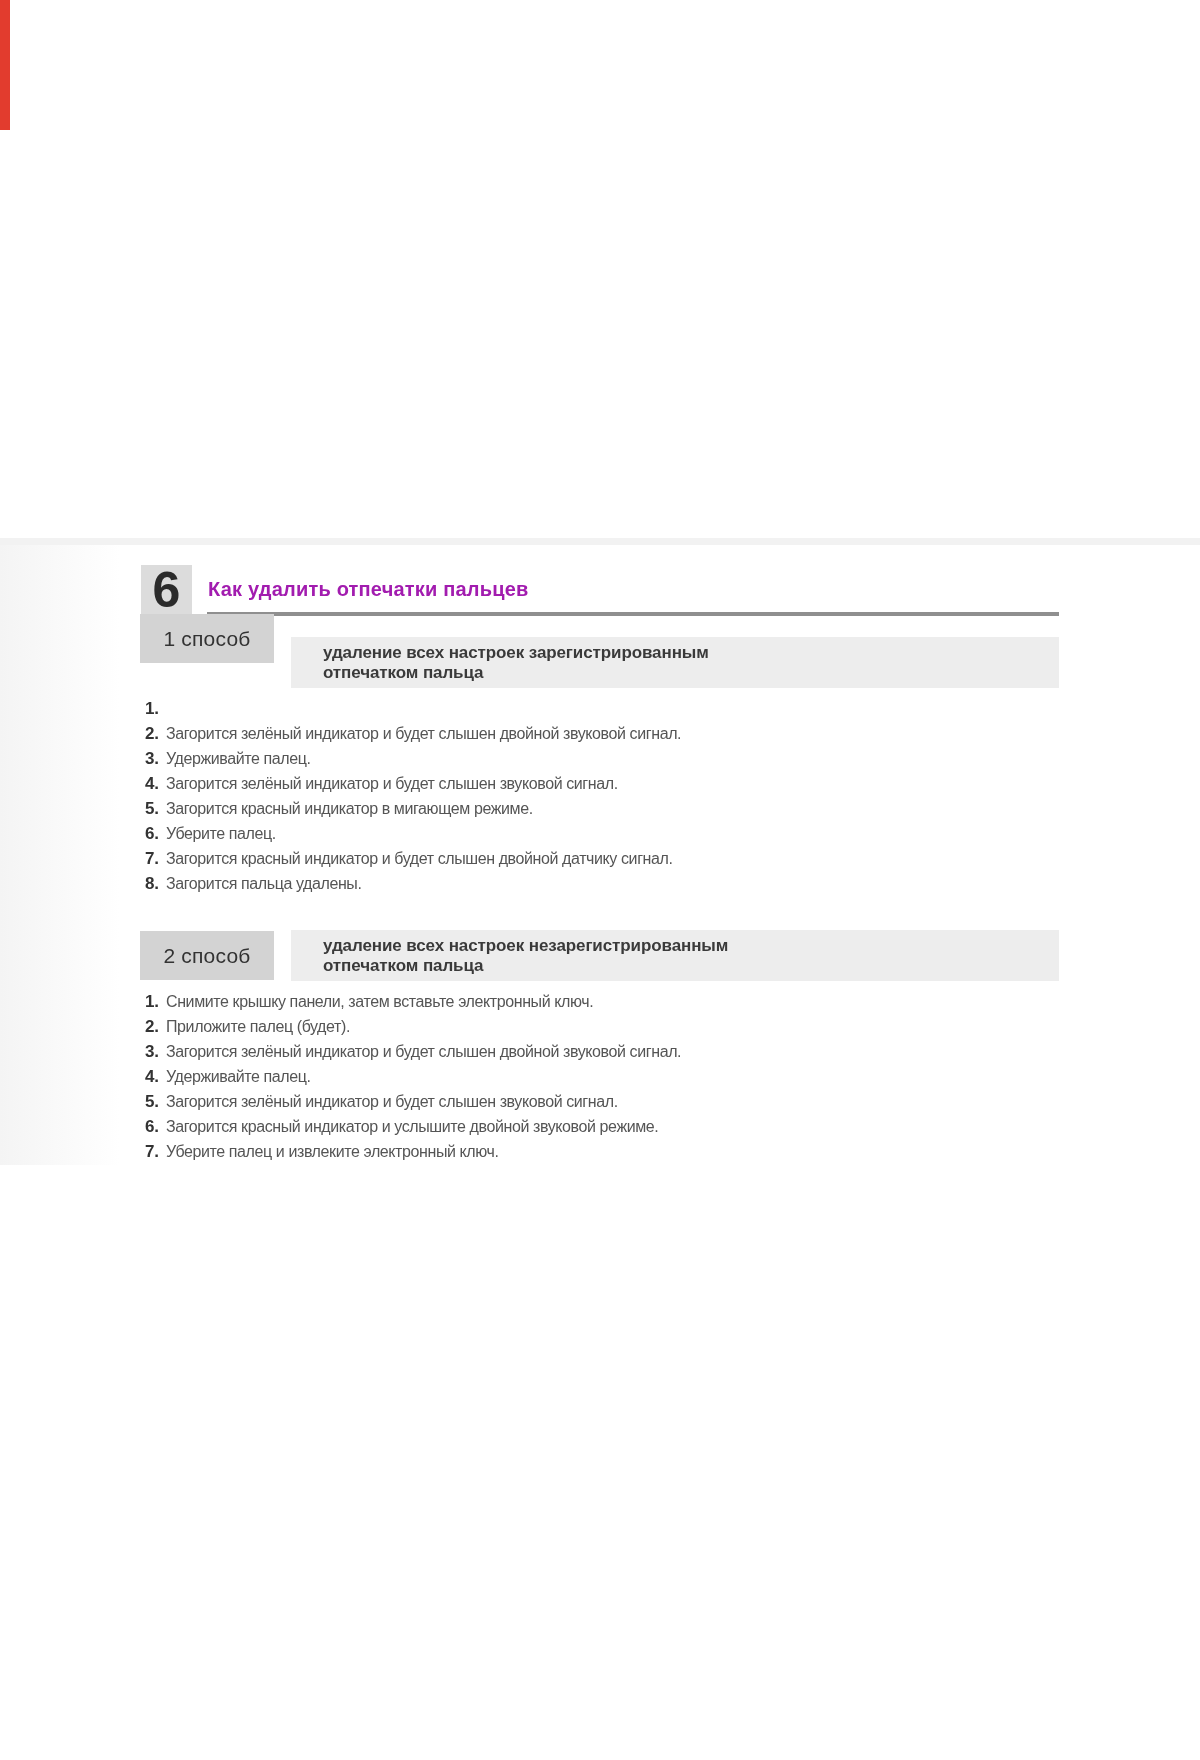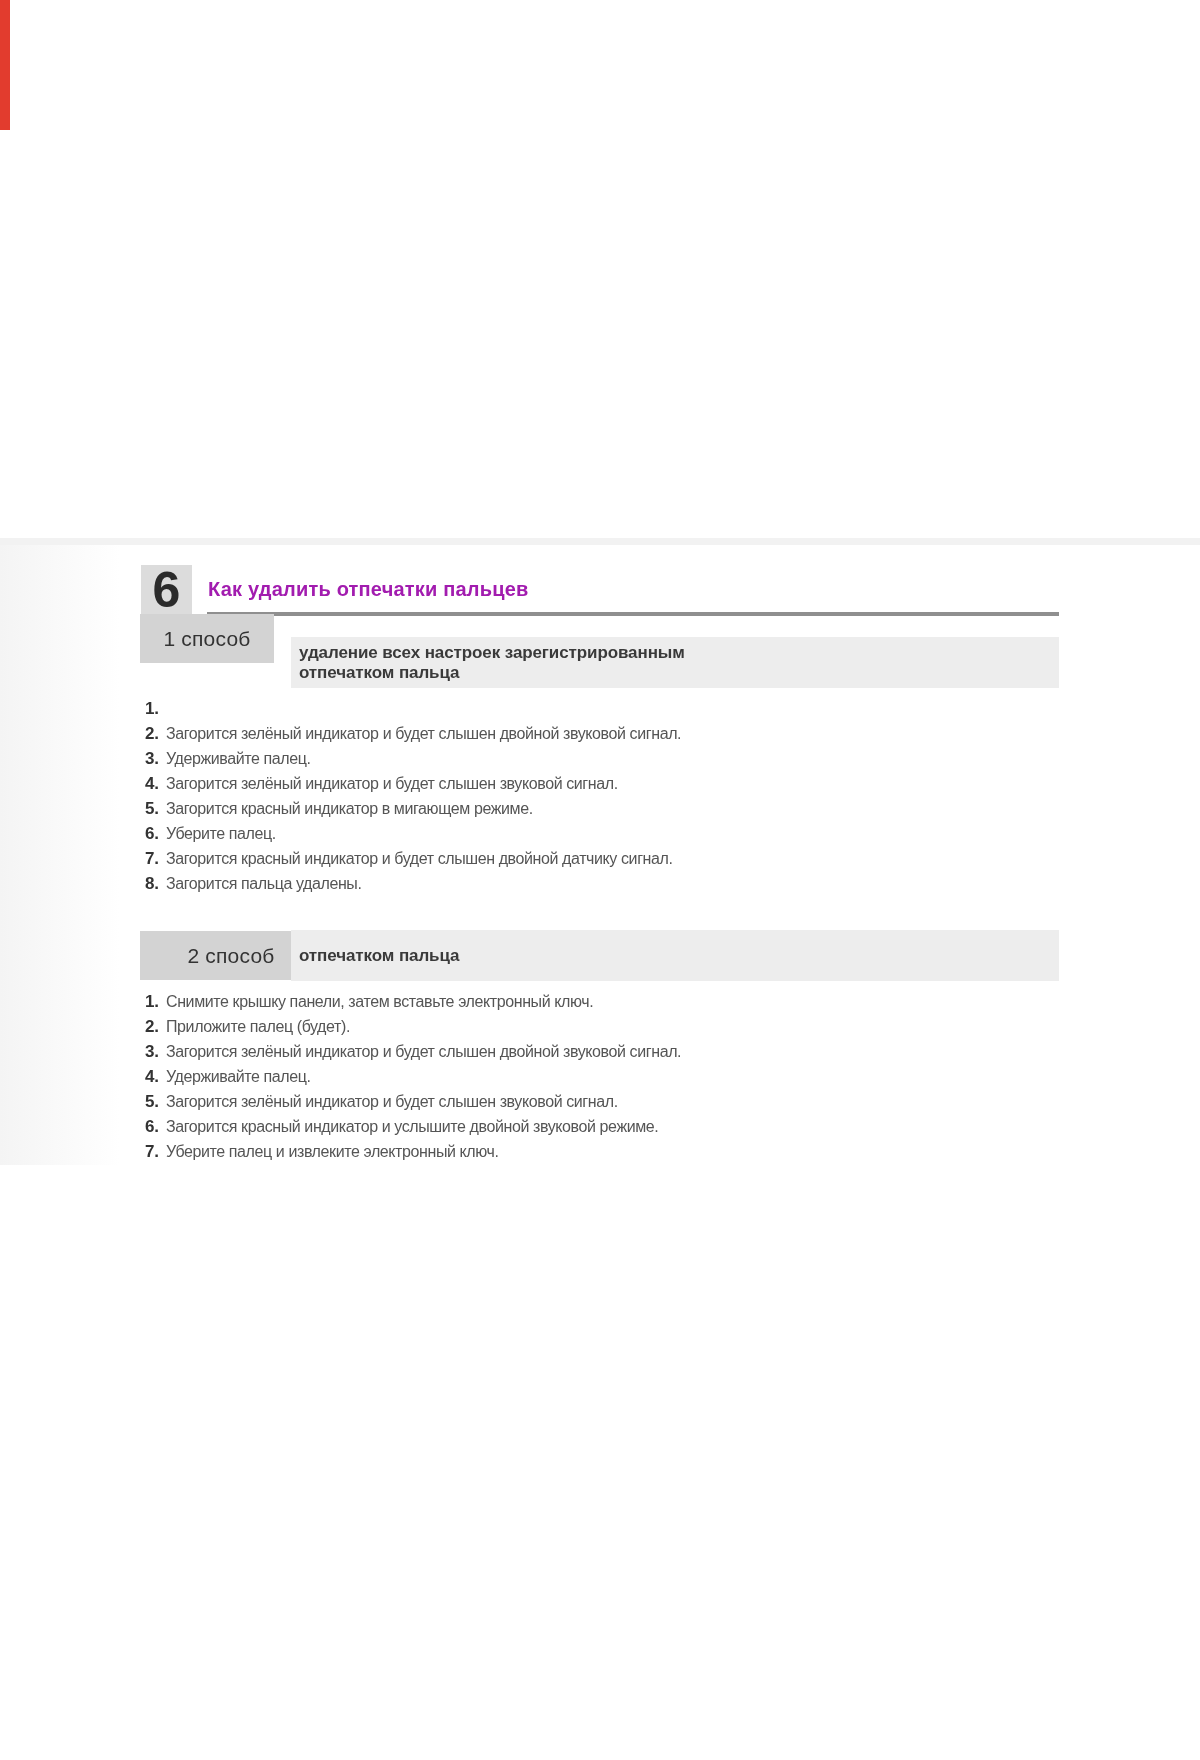--- a/index.html
+++ b/index.html
@@ -46,26 +46,26 @@
   
   .method-label{
     position:absolute;left:140px;width:134px;height:49px;
     background:#d3d3d3;
     display:flex;align-items:center;justify-content:center;
   }
   .method-label span{
     font-size:21px;color:#333333;letter-spacing:.2px;white-space:nowrap;
   }
   .method-label.m1{top:614px;}
-  .method-label.m2{top:931px;padding-left:24px;}
+  .method-label.m2{top:931px;}
   .method-band{
     position:absolute;left:291px;width:768px;height:51px;
     background:#ededed;
     display:flex;flex-direction:column;justify-content:center;
-    padding-left:8px;box-sizing:border-box;
+    padding-left:32px;box-sizing:border-box;
   }
   .method-band.m1{top:637px;}
   .method-band.m2{top:930px;}
   .method-band div{
     font-size:17px;font-weight:bold;color:#3a3a3a;line-height:20px;
     white-space:nowrap;letter-spacing:-0.1px;
   }
   
   .steps{
     position:absolute;left:145px;margin:0;padding:0;list-style:none;
@@ -139,20 +139,21 @@
     <li>
       <span class="num">8.</span>
       <span class="txt">Загорится пальца удалены.</span>
     </li>
   </ul>
 
   <div class="method-label m2">
     <span>2 способ</span>
   </div>
   <div class="method-band m2">
+    <div>удаление всех настроек незарегистрированным</div>
     <div>отпечатком пальца</div>
   </div>
 
   <ul class="steps m2">
     <li>
       <span class="num">1.</span>
       <span class="txt">Снимите крышку панели, затем вставьте электронный ключ.</span>
     </li>
     <li>
       <span class="num">2.</span>

